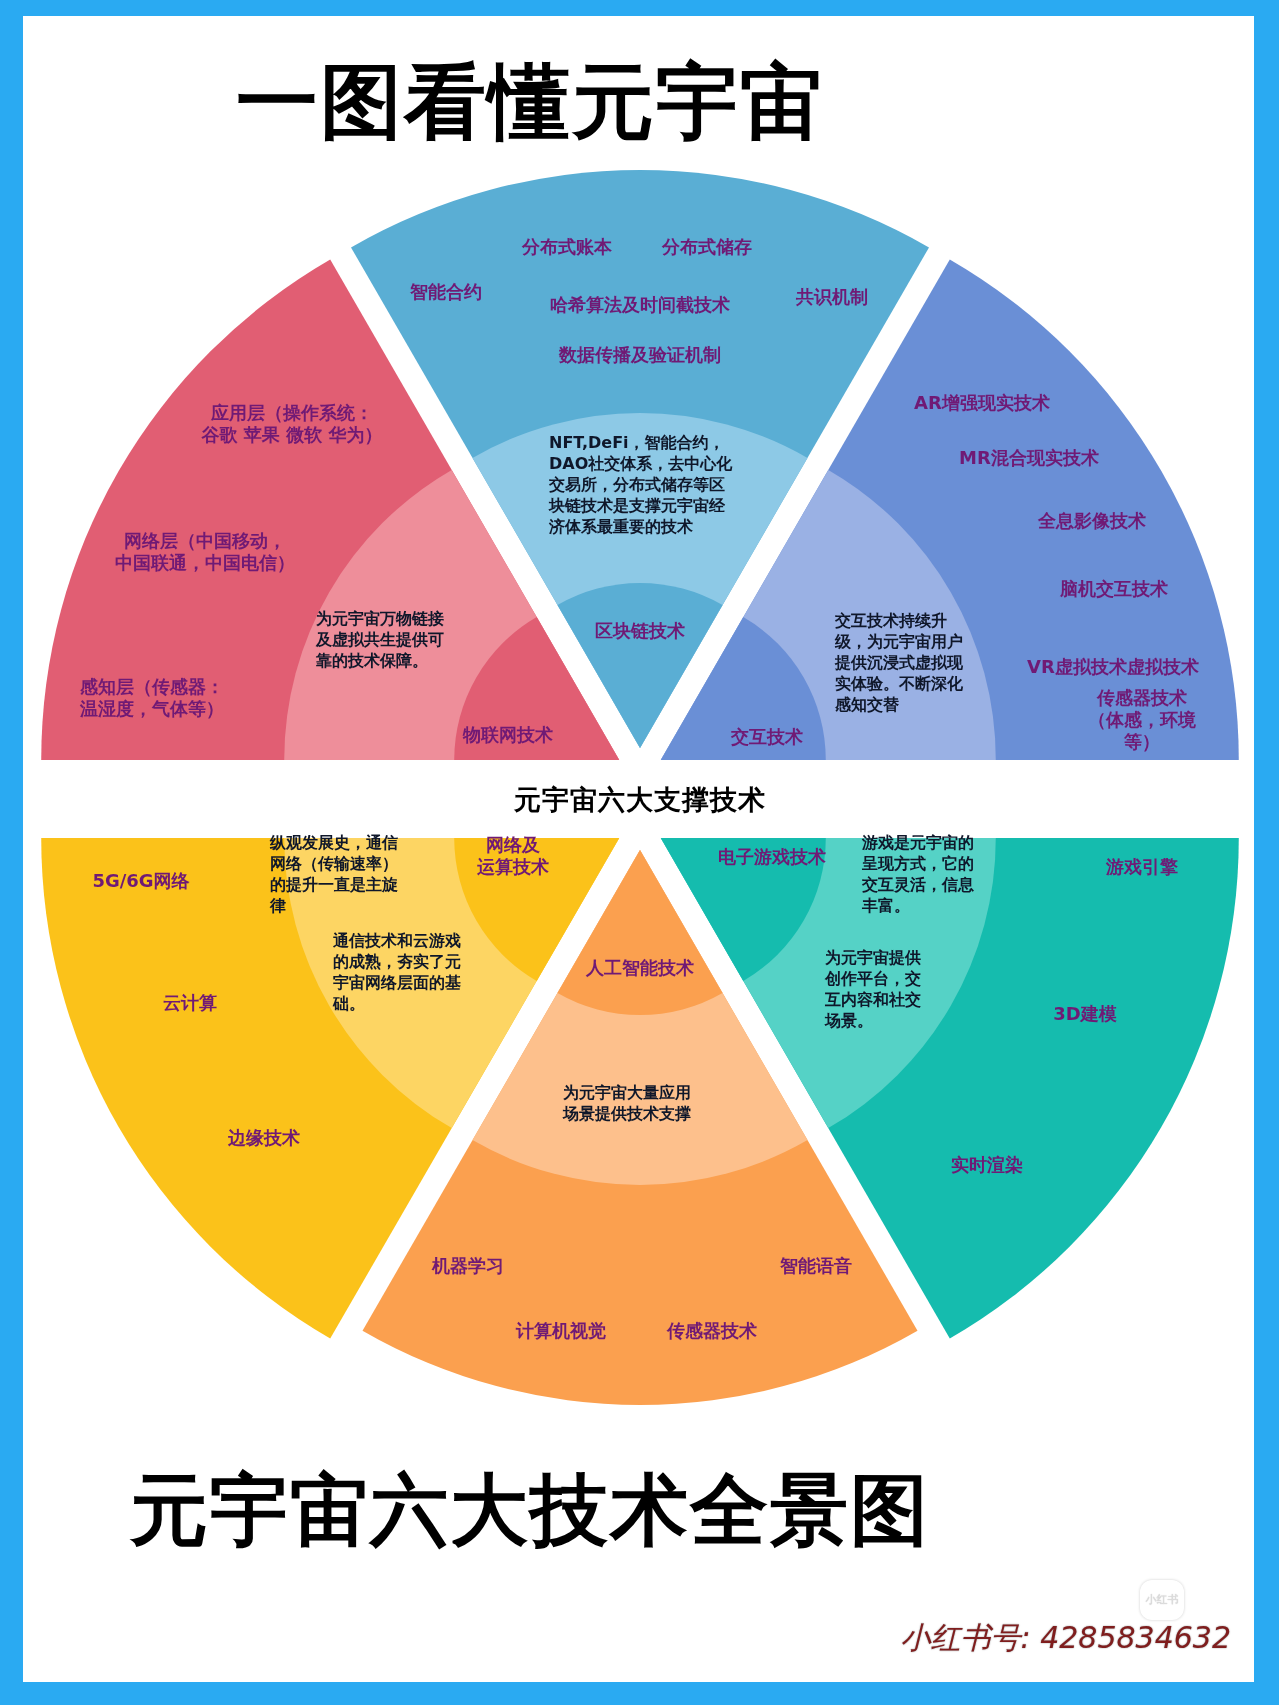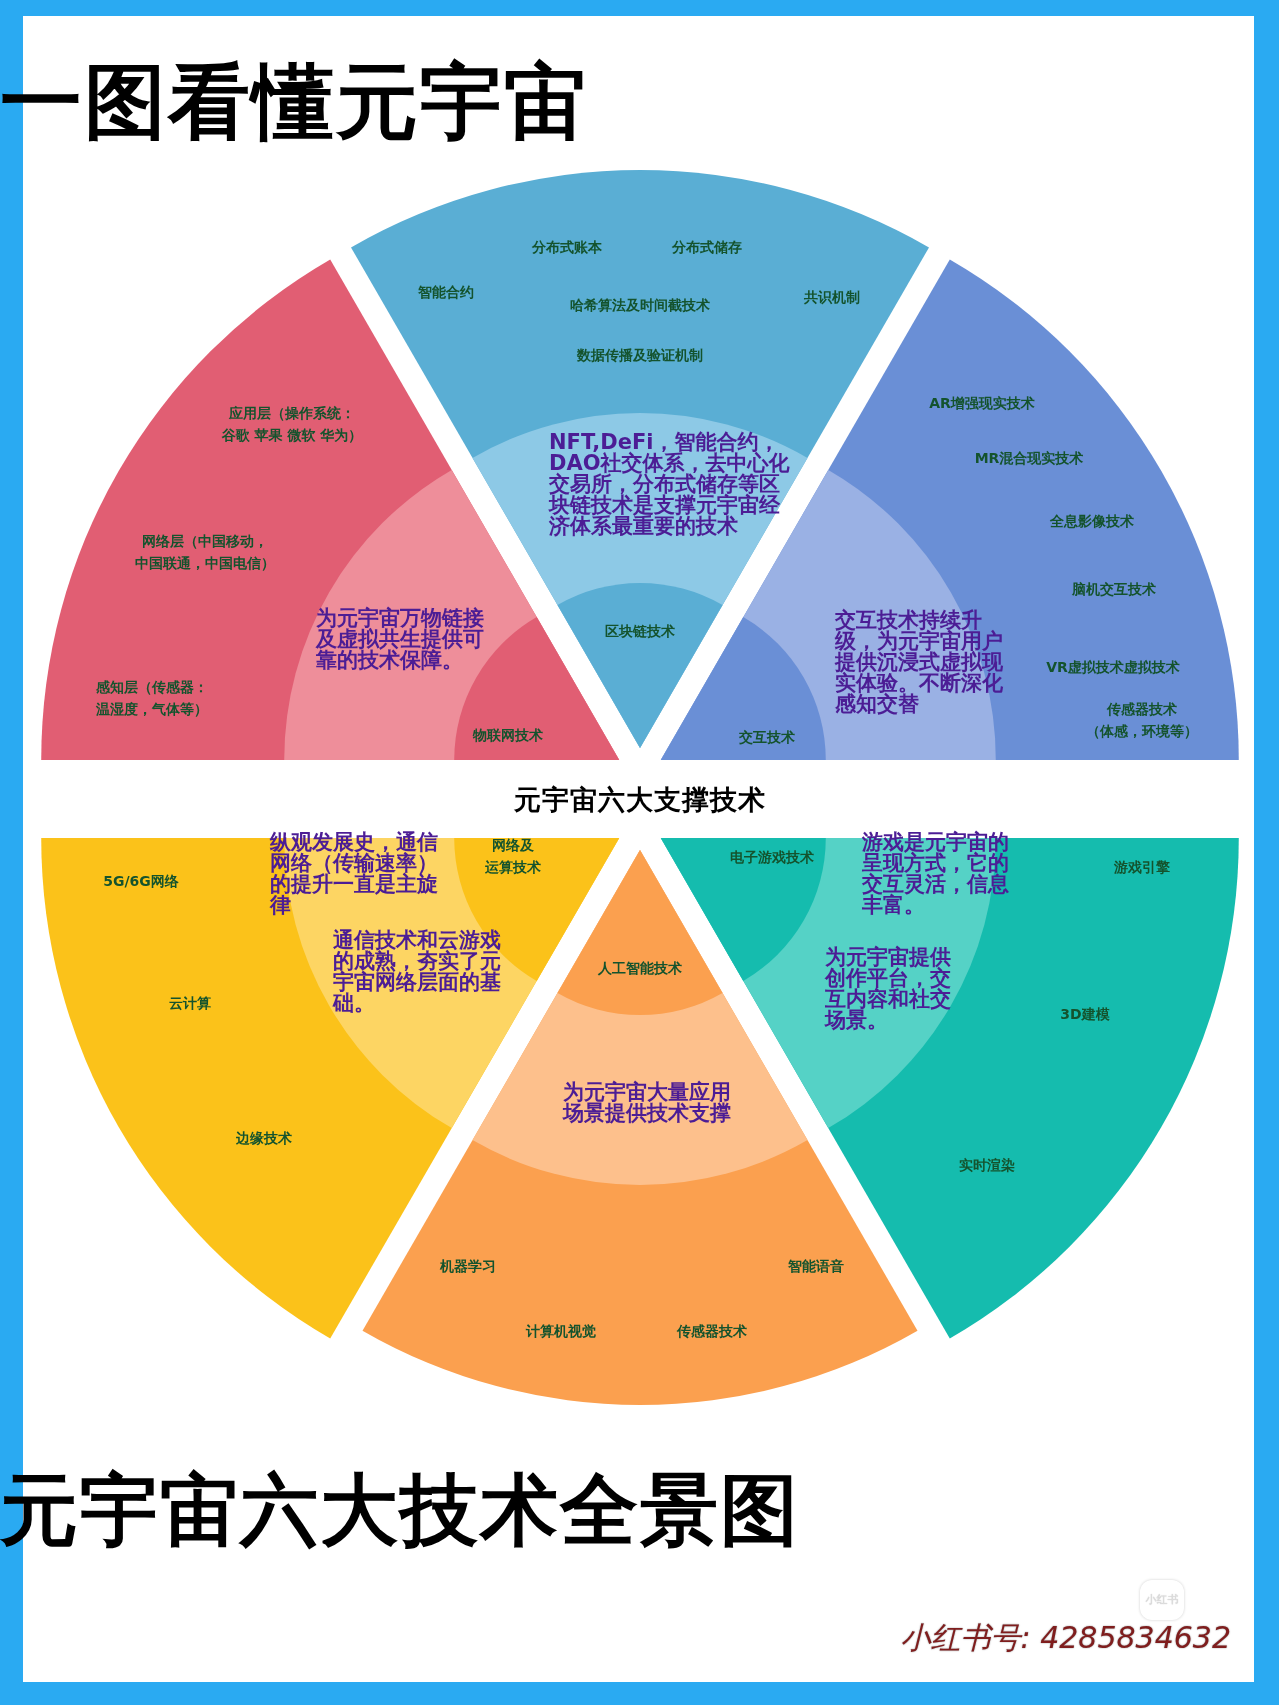--- a/index.html
+++ b/index.html
@@ -6,34 +6,34 @@
   body {
     width: 1279px; height: 1705px; position: relative; overflow: hidden;
     background: #2AAAF2;
     font-family: "DejaVu Sans", "Liberation Sans", sans-serif;
   }
   .panel {
     position: absolute; left: 23px; top: 16px; width: 1231px; height: 1666px;
     background: #ffffff;
   }
   .title {
-    position: absolute; left: 0; width: 1060px; text-align: left;
+    position: absolute; left: 0; width: 1060px; text-align: center;
     font-weight: bold; color: #000; letter-spacing: 2px;
     font-family: "DejaVu Sans", sans-serif;
   }
   #main-title { top: 52px; font-size: 82px; line-height: 100px; }
   #bottom-title { top: 1460px; font-size: 78px; line-height: 100px; }
   svg.wheel { position: absolute; left: 0; top: 0; }
   .lbl {
-    position: absolute; font-weight: bold; color: #14532d; font-size: 14px;
+    position: absolute; font-weight: bold; color: #701a75; font-size: 18px;
     white-space: nowrap; transform: translate(-50%, -50%); line-height: 22px;
     text-align: center;
   }
   .para {
-    position: absolute; font-weight: bold; color: #4c1d95; font-size: 21px;
+    position: absolute; font-weight: bold; color: #0f172a; font-size: 16px;
     line-height: 21px; white-space: pre-line;
   }
   .center-label {
     position: absolute; left: 640px; top: 800px; transform: translate(-50%, -50%);
     font-size: 27px; font-weight: bold; color: #000000; white-space: nowrap; letter-spacing: 1px;
   }
   .watermark {
     position: absolute; right: 48px; top: 1618px; font-size: 30px; color: #7f1d1d;
     text-shadow: 0 0 2px #bdbdbd, 0 0 1px #9a9a9a; letter-spacing: 0px; font-style: italic;
   }

